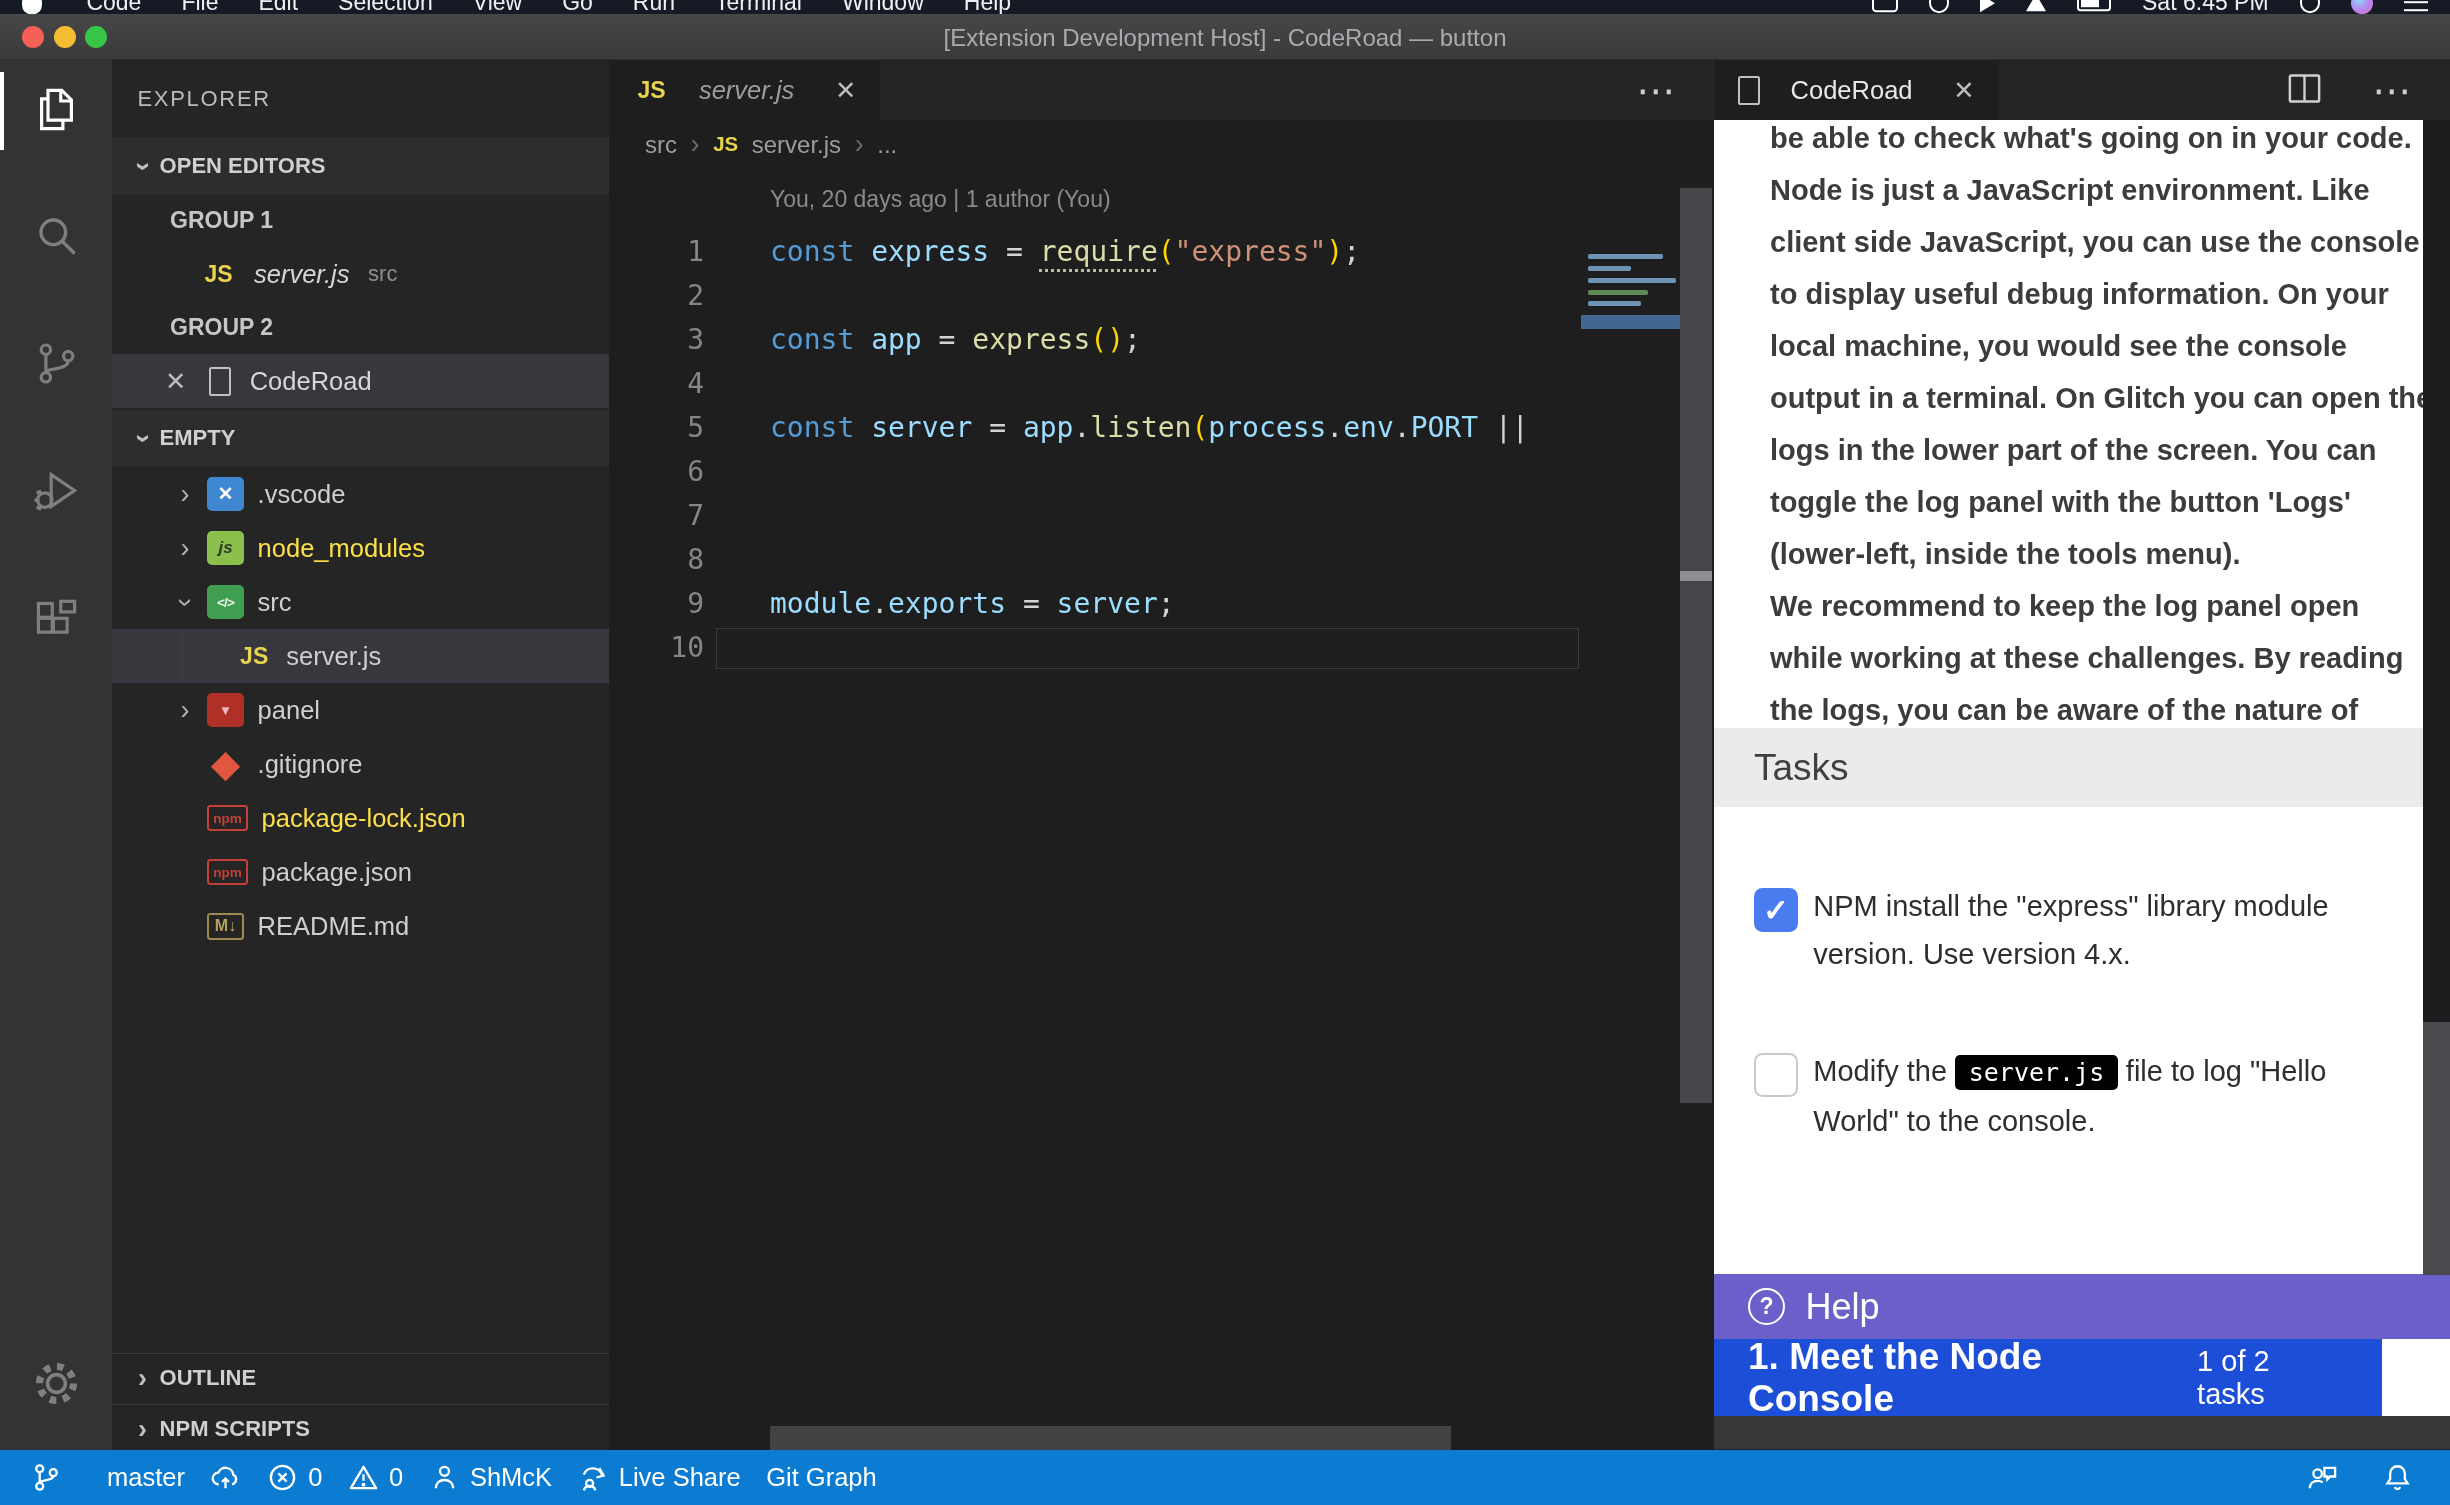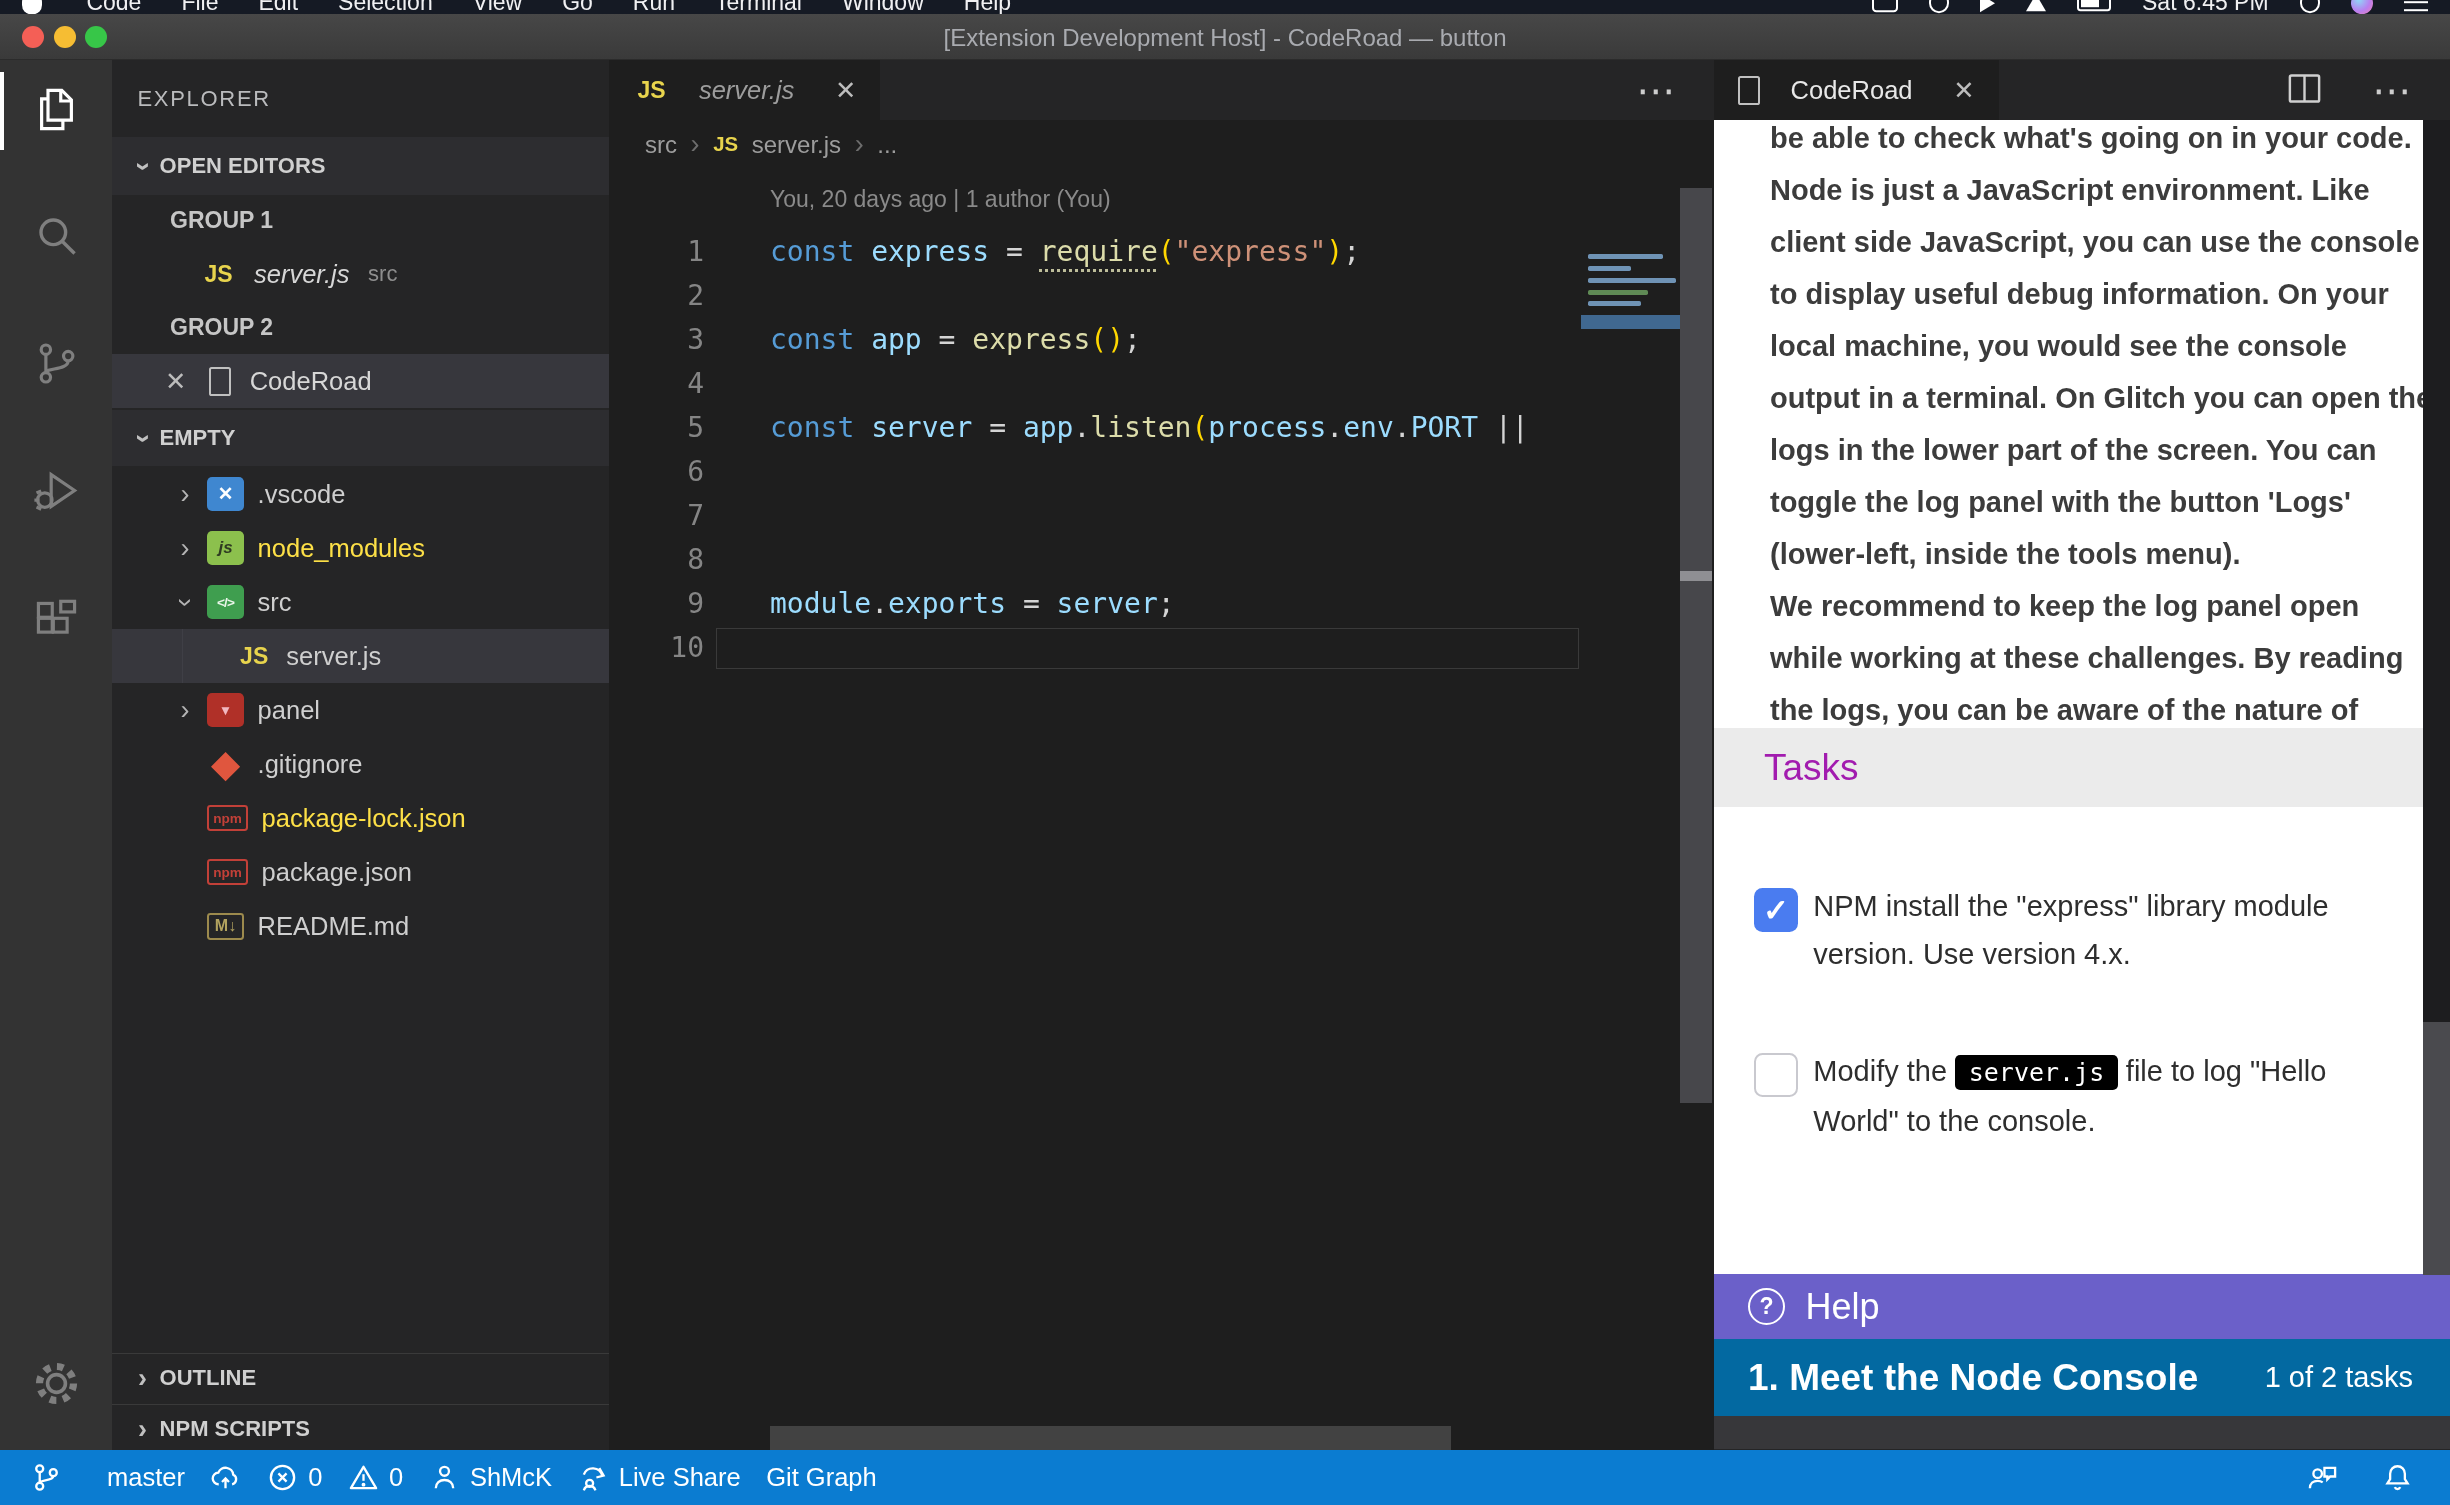--- a/index.html
+++ b/index.html
@@ -103,33 +103,33 @@
 
   
   #panel { position:absolute; left:1714px; top:60px; width:736px; height:1391px; background:#252526; overflow:hidden; }
   #panel .tab-label { color:#e8e8e8; }
   .split-btn svg { width:39px; height:39px; }
   #webview { position:absolute; top:60px; left:0; width:736px; height:1329px; background:#ffffff; overflow:hidden; }
   #cr-content { position:absolute; left:56px; top:0; width:669px;font-weight:bold; }
   #cr-content p { margin:0; font-size:29px; line-height:52px; color:#3c3c3c; }
   #cr-content p:first-child { margin-top:-8.5px; }
   #tasks-band { position:absolute; left:0; top:608px; width:709px; height:79px; background:#ebebeb; display:flex; align-items:center; }
-  #tasks-band .band-label { margin-left:50px; font-size:37px; color:#a21caf; }
+  #tasks-band .band-label { margin-left:40px; font-size:37px; color:#404040; }
   #task-list { position:absolute; left:0; top:732px; width:709px; }
   .task-row { display:flex; align-items:flex-start; }
   .task-row.t1 { margin-top:36px; } .task-row.t2 { margin-top:75px; }
   .cb { width:44px; height:44px; border-radius:8.5px; margin-left:40px; flex:none; }
   .cb.on { background:#4a7cf0; color:#fff; display:flex; align-items:center; justify-content:center; font-size:31px; font-weight:bold; }
   .cb.off { background:#fff; border:2.6px solid #c9c9cf; }
   .task-text { margin-left:15.3px; width:578px; font-size:29px; line-height:48px; color:#2e2e2e; margin-top:-6px; }
   .code-chip { font-family:"DejaVu Sans Mono",monospace; background:#000; color:#fff; padding:2.6px 13.6px; border-radius:5.1px; font-size:25px; }
   #help-bar { position:absolute; left:0; top:1154px; width:736px; height:65px; background:#6b60c9; color:#fff; display:flex; align-items:center; cursor:pointer; }
   .help-q { width:37px; height:37px; border:2.6px solid #fff; border-radius:50%; margin-left:34px; display:flex; align-items:center; justify-content:center; font-size:23px; font-weight:bold; flex:none; }
   #help-bar .lbl { margin-left:20.4px; font-size:36px; }
-  #cr-footer { position:absolute; left:0; top:1219px; width:736px; height:77px; background:#0369a1; color:#fff; display:flex; align-items:center; }
+  #cr-footer { position:absolute; left:0; top:1219px; width:668px; height:77px; background:#1d4ed8; color:#fff; display:flex; align-items:center; }
   .f-title { margin-left:34px; font-size:37px; font-weight:bold; }
   .f-prog { margin-left:auto; margin-right:37px; font-size:29px; }
   #panel-bottom { position:absolute; left:0; top:1296px; width:736px; height:33px; background:#37373a; }
   .wv-seg { position:absolute; left:709px; width:27px; }
   .seg-a { top:0; height:902px; background:#1d1d1f; }
   .seg-b { top:902px; height:253px; background:#4a4a4e; cursor:pointer; }
 
   
   #statusbar { position:absolute; left:0; top:1450px; width:2450px; height:55px; background:#0b7cd1; color:#fff; display:flex; align-items:center; font-size:25.5px; z-index:15; }
   .sb-item { display:flex; align-items:center; gap:10.2px; margin-left:25.5px; cursor:pointer; white-space:nowrap; }

